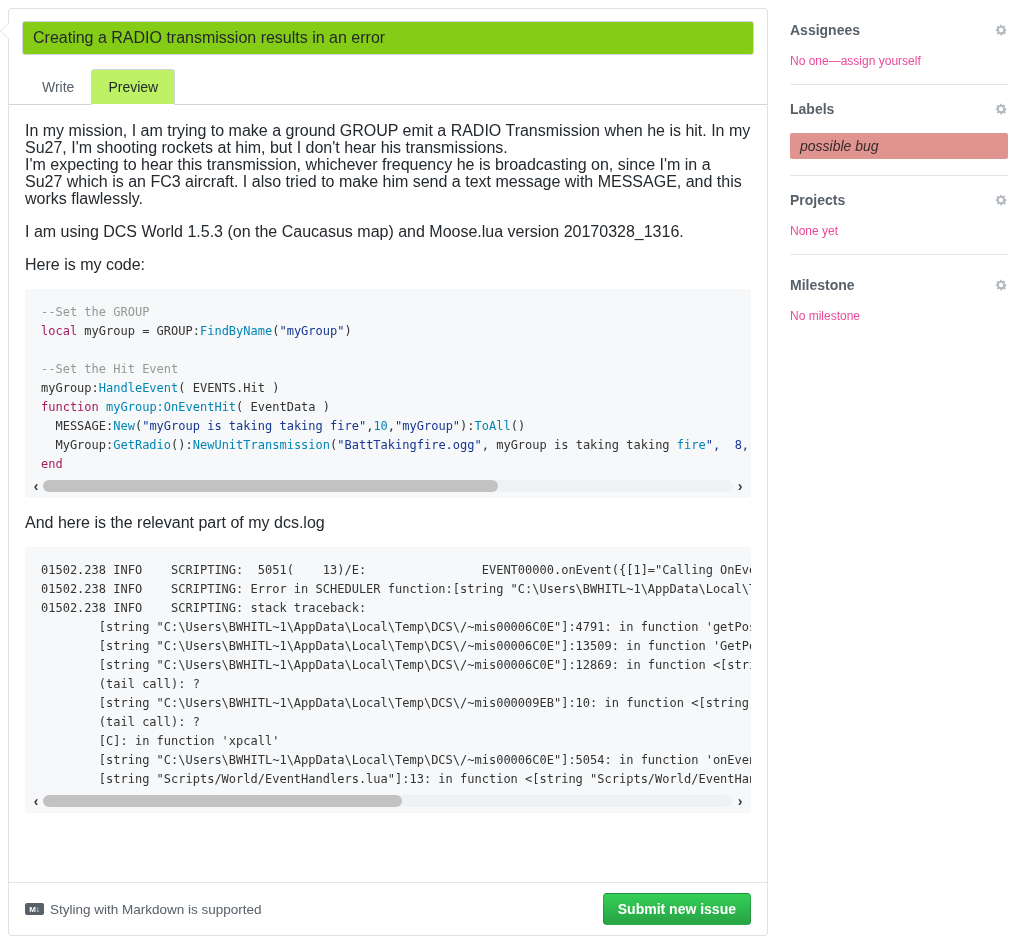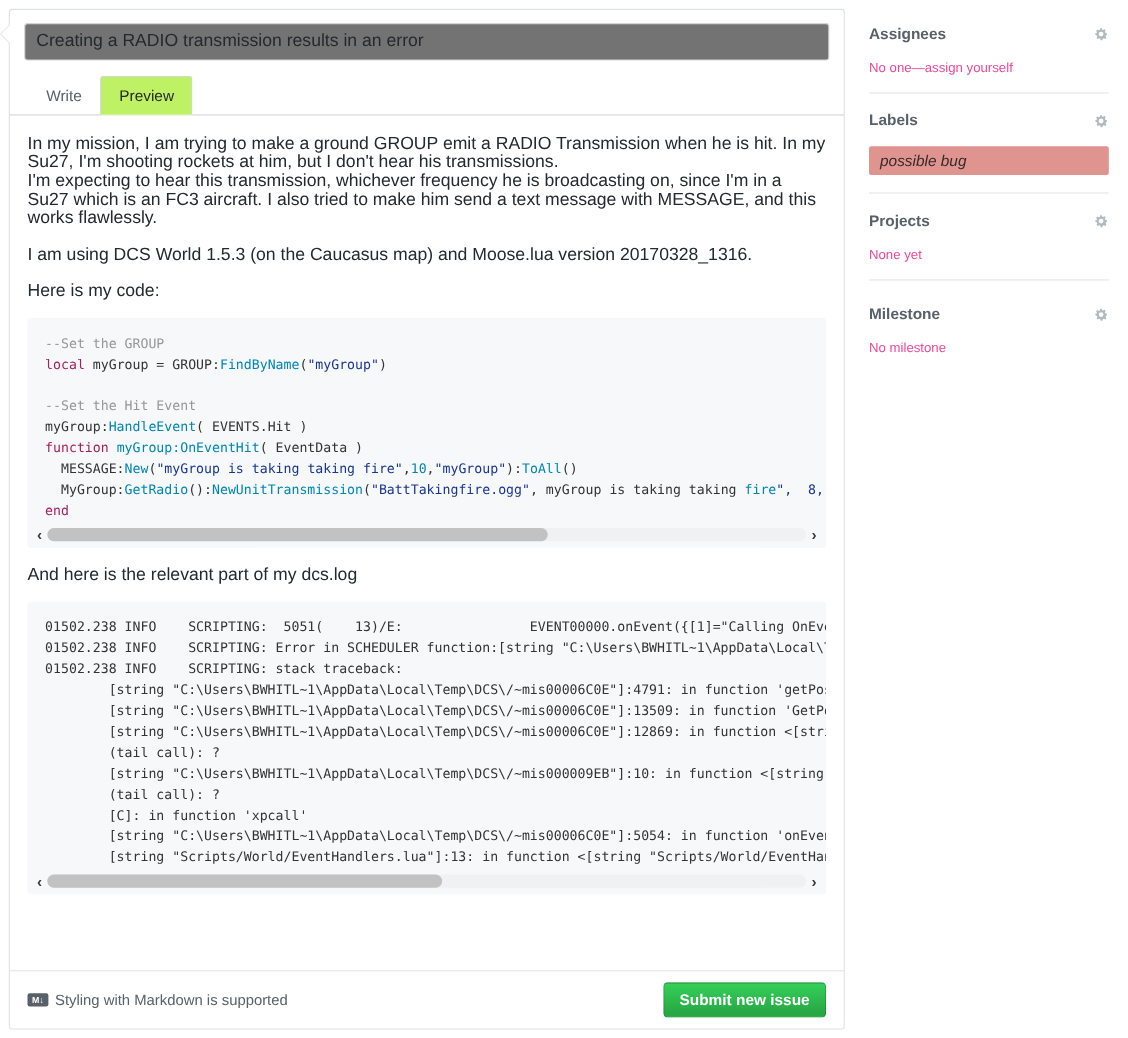--- a/index.html
+++ b/index.html
@@ -20,21 +20,21 @@
     position:absolute; width:0; height:0;
     border-style:solid; border-width:9px 9px 9px 0;
   }
   .caret { left:-9px; top:13px; border-color:transparent #dde2e7 transparent transparent; }
   .caret-inner { left:-8px; top:13px; border-color:transparent #fff transparent transparent; }
 
   .title-wrap { padding:12px 13px 0 13px; }
   .title-input {
     width:100%; height:34px; padding:6px 10px;
     font:16px "Liberation Sans","DejaVu Sans",sans-serif; color:#24292e;
-    background:#737373; border:1px solid #d1d5da; border-radius:3px; outline:none;
+    background:#84cc16; border:1px solid #d1d5da; border-radius:3px; outline:none;
   }
 
   .tab-nav { margin-top:14px; padding-left:16px; border-bottom:1px solid #d1d5da; display:flex; }
   .tab { font-size:14px; padding:9px 16px; color:#586069; cursor:pointer; background:transparent;
          border:1px solid transparent; margin-bottom:-1px; border-radius:3px 3px 0 0; }
   .tab.active { background:#bef264; color:#24292e; border-color:#d1d5da; border-bottom-color:#fff; }
 
   .preview-body { padding:17px 16px 8px 16px; flex:1 1 auto; overflow:hidden; }
   .preview-body p { margin:0 0 16px 0; line-height:17px; white-space:pre-line; color:#24292e; }
 
@@ -72,21 +72,21 @@
     background:linear-gradient(-180deg,#34d058 0%,#28a745 90%);
     color:#fff; font-weight:bold; font-size:14px;
     border:1px solid rgba(27,31,35,0.2); border-radius:4px;
     padding:7px 14px; cursor:pointer;
     font-family:"Liberation Sans","DejaVu Sans",sans-serif;
   }
 
   .sidebar { position:absolute; left:790px; top:16px; width:218px; }
   .sb-section { padding:6px 0 16px 0; border-bottom:1px solid #e1e4e8; margin-bottom:10px; }
   .sb-section.last { border-bottom:none;margin-top:16px; }
-  .sb-head { display:flex; align-items:flex-end; justify-content:space-between; margin-bottom:16px; }
+  .sb-head { display:flex; align-items:center; justify-content:space-between; margin-bottom:16px; }
   .sb-title { font-size:14px; font-weight:bold; color:#586069; }
   .sb-gear { cursor:pointer; line-height:0; }
   .sb-muted { font-size:12px; color:#ec4899; }
   .label-chip {
     display:block; width:100%; padding:5px 10px; border-radius:2px;
     font-size:14px; color:#362a2a; cursor:pointer;
   }
 </style>
 </head>
 <body>

